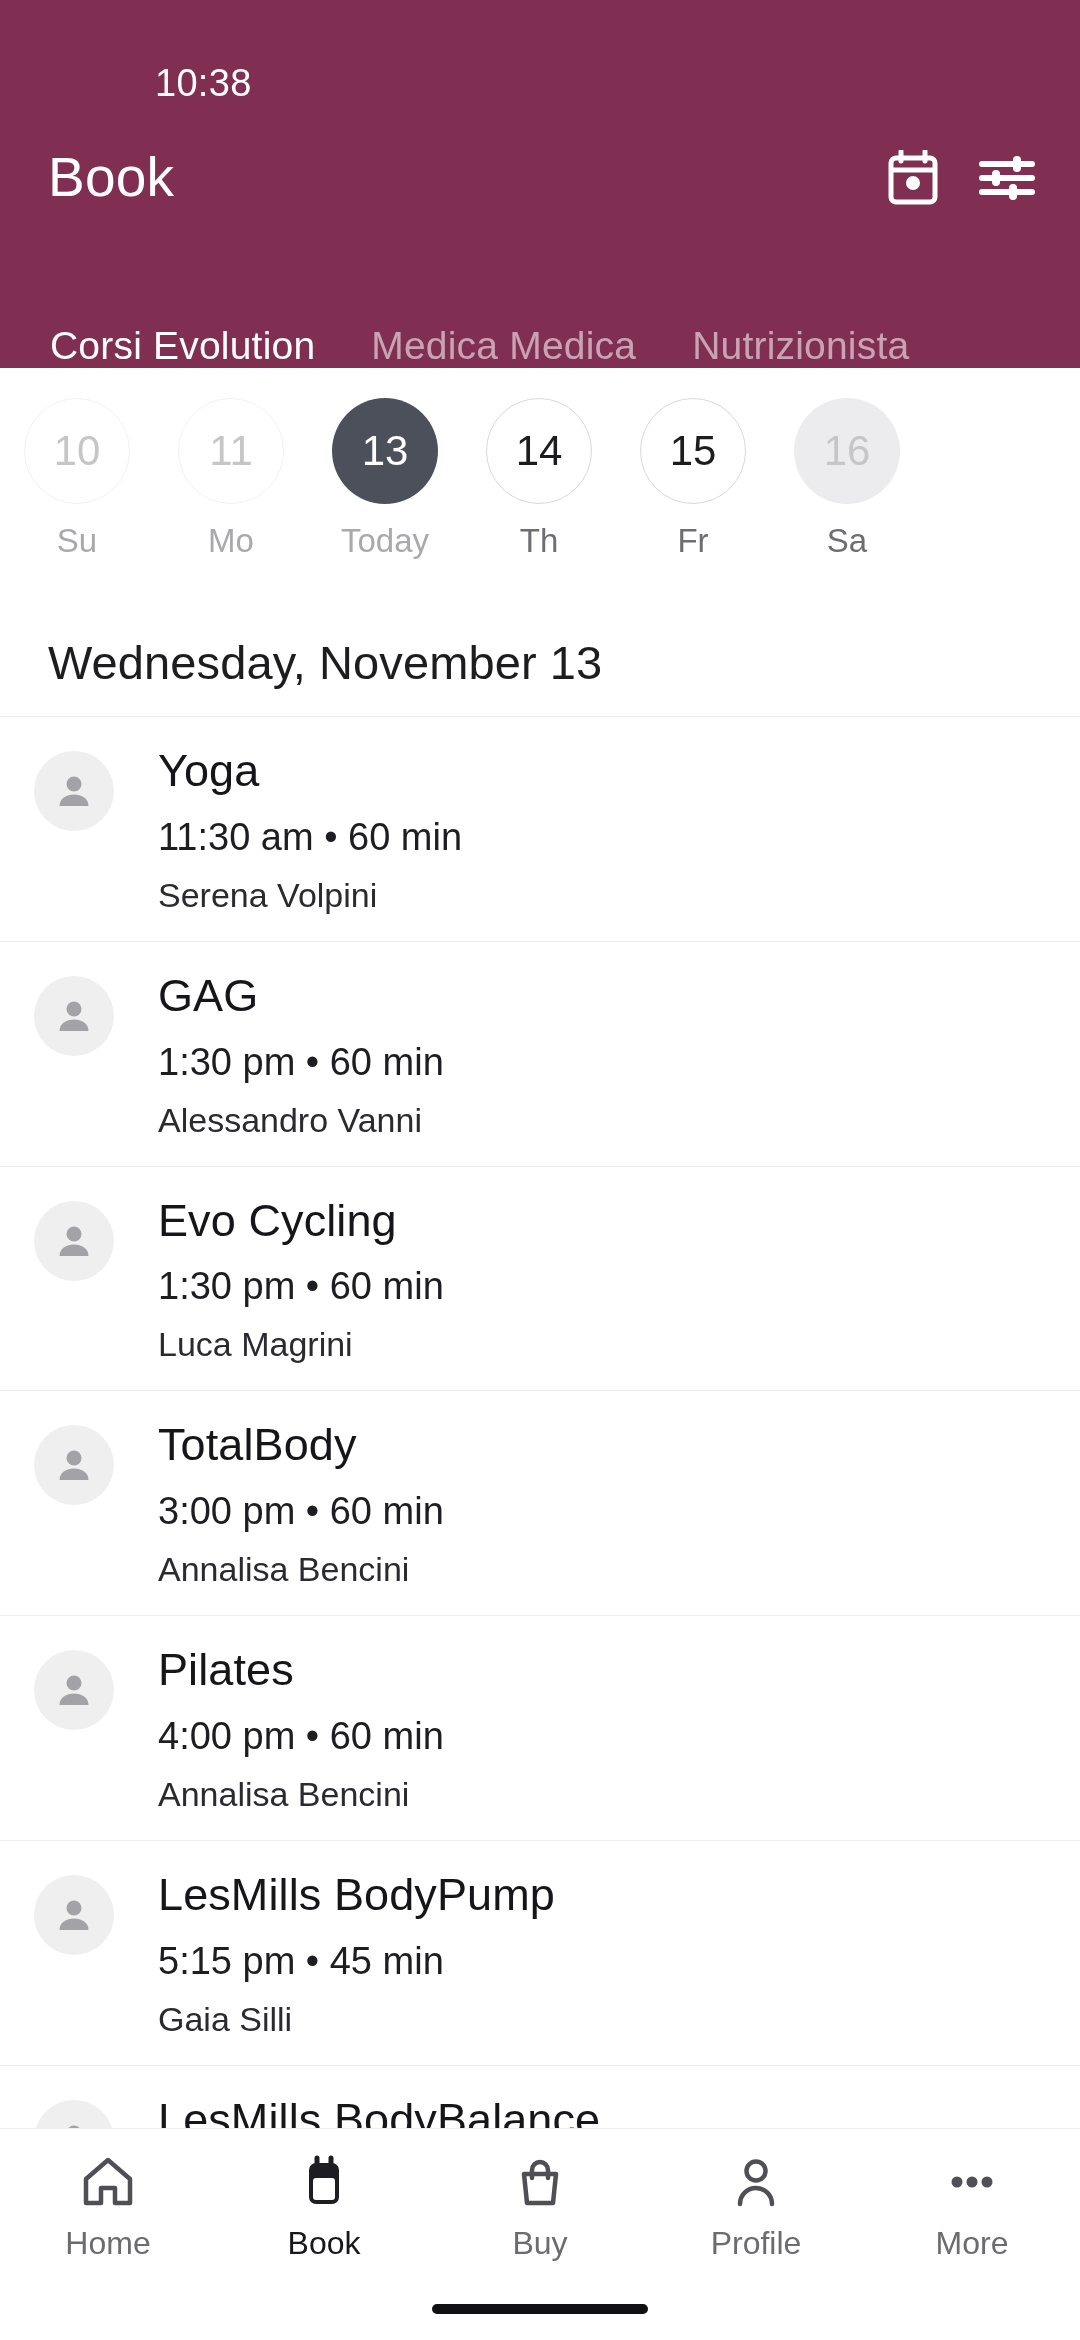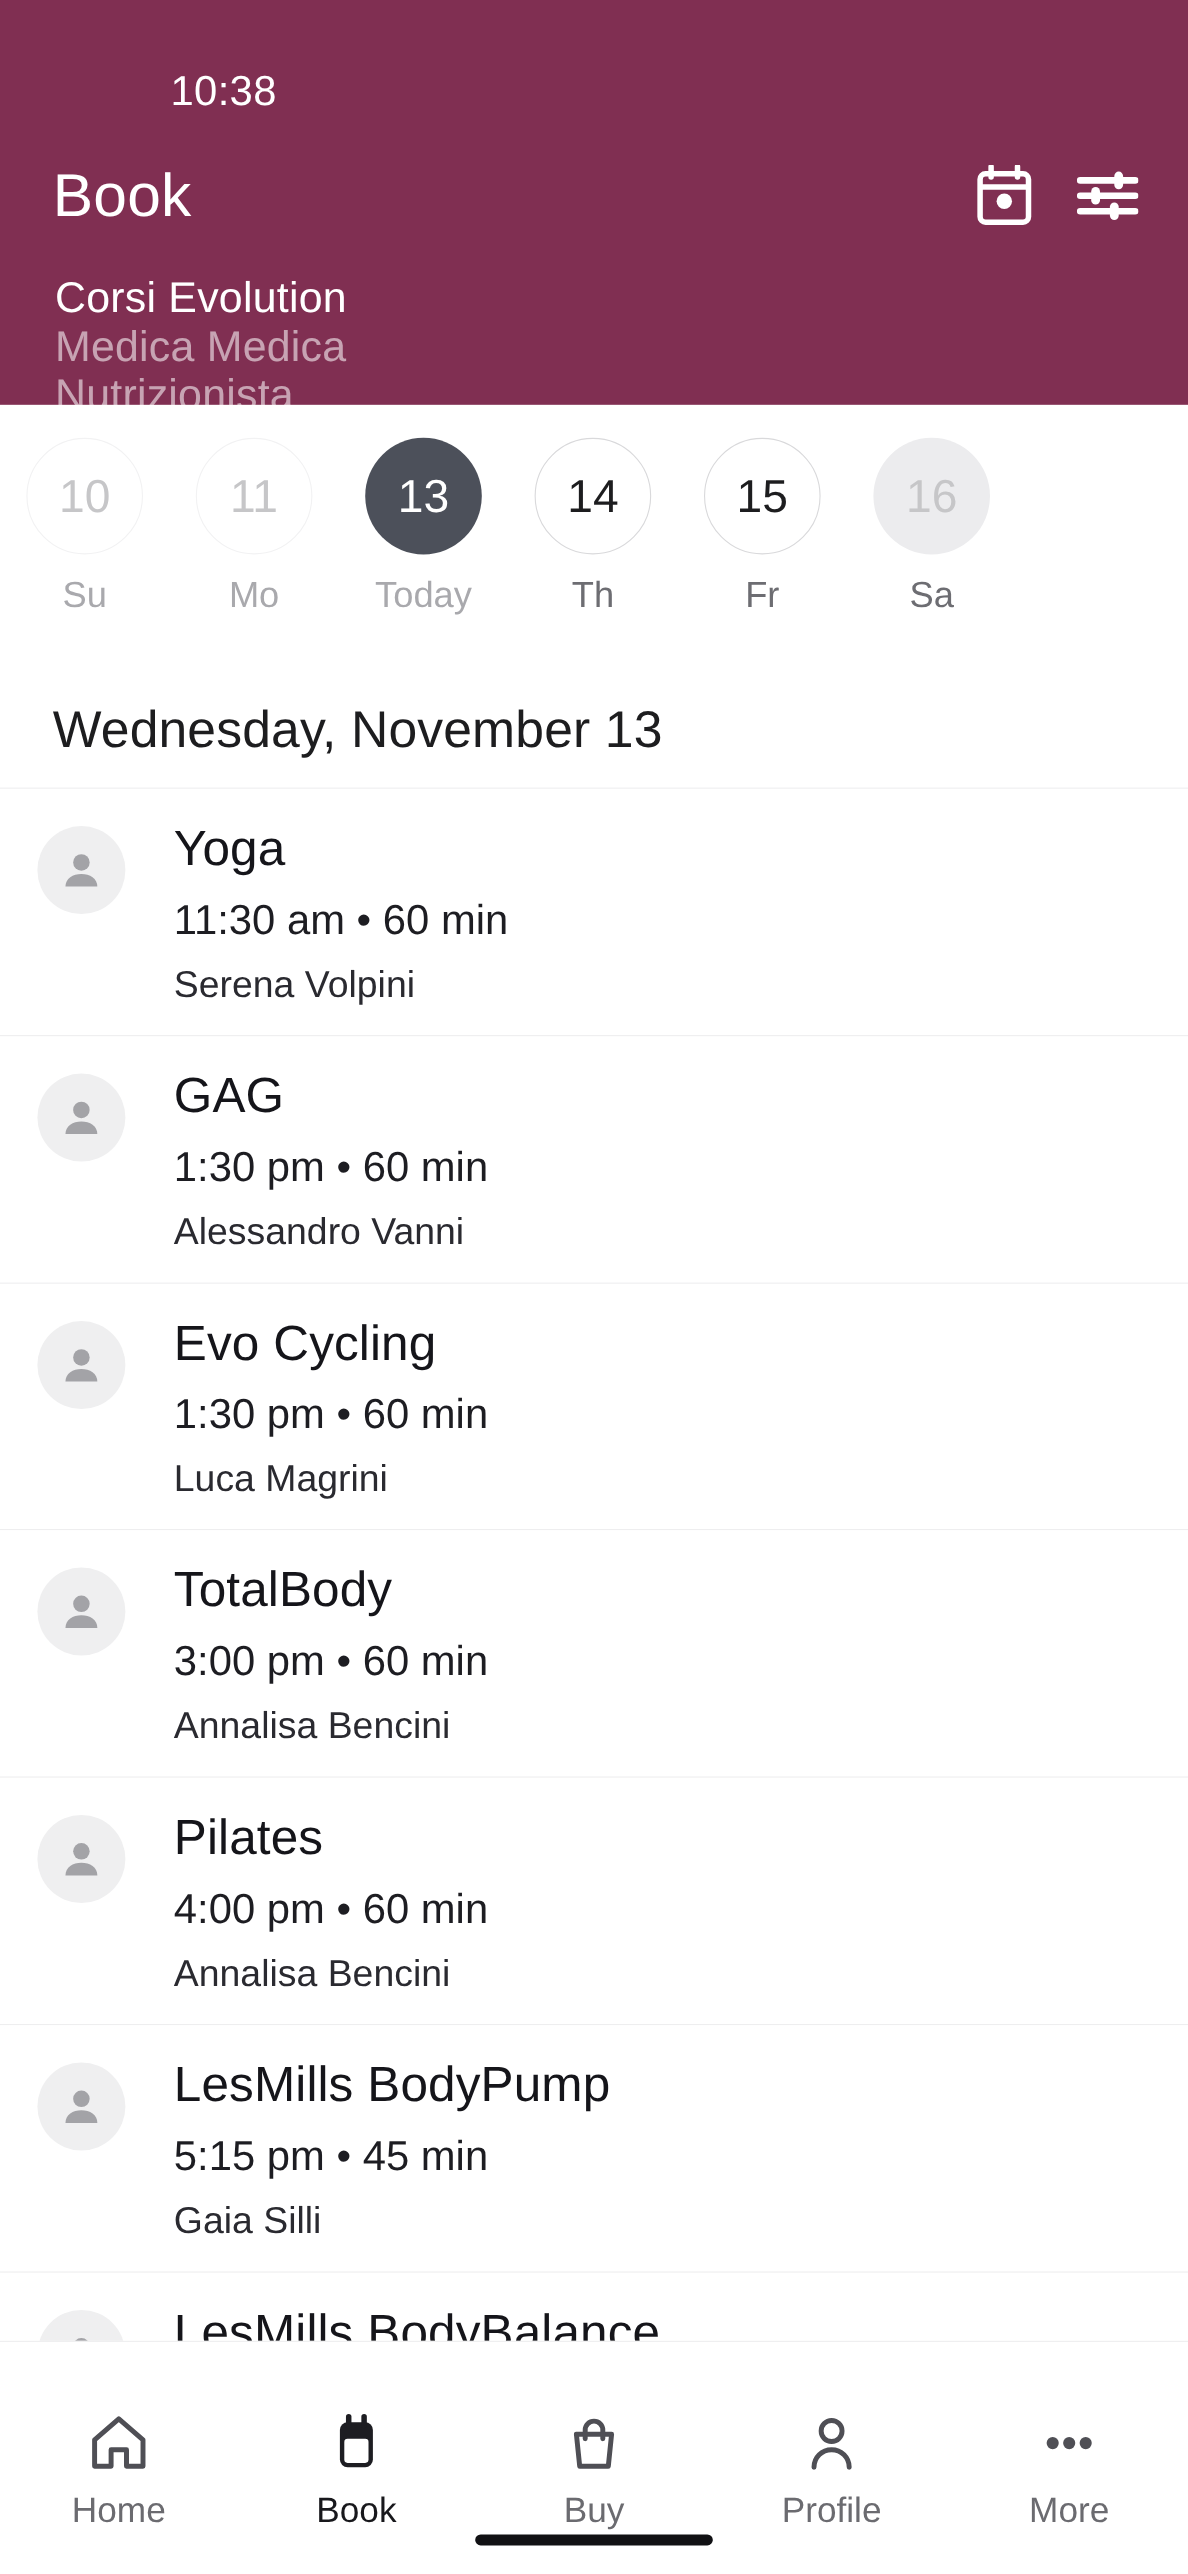--- a/index.html
+++ b/index.html
@@ -65,24 +65,23 @@
     height: 62px;
     display: flex;
     align-items: center;
     justify-content: center;
   }
   .icon-btn svg { display: block; }
 
   .tabbar {
     height: 118px;
     display: flex;
-    align-items: flex-start;
+    align-items: flex-end;
     padding-left: 22px;
     gap: 0;
-    flex-direction: column;
   }
   .tab {
     font-size: 39px;
     font-weight: 400;
     padding: 0 28px;
     white-space: nowrap;
     letter-spacing: 0.2px;
   }
   .tab.active { color: #ffffff; }
   .tab.inactive { color: rgba(255,255,255,0.56); }
@@ -204,21 +203,21 @@
   
   .bottomnav {
     position: absolute;
     left: 0;
     bottom: 0;
     width: 1080px;
     height: 212px;
     background: #ffffff;
     border-top: 1.5px solid #eeeeef;
     display: flex;
-    align-items: center;
+    align-items: flex-start;
     padding-top: 22px;
     z-index: 5;
   }
   .navitem {
     flex: 1 1 0;
     display: flex;
     flex-direction: column;
     align-items: center;
   }
   .navicon {

